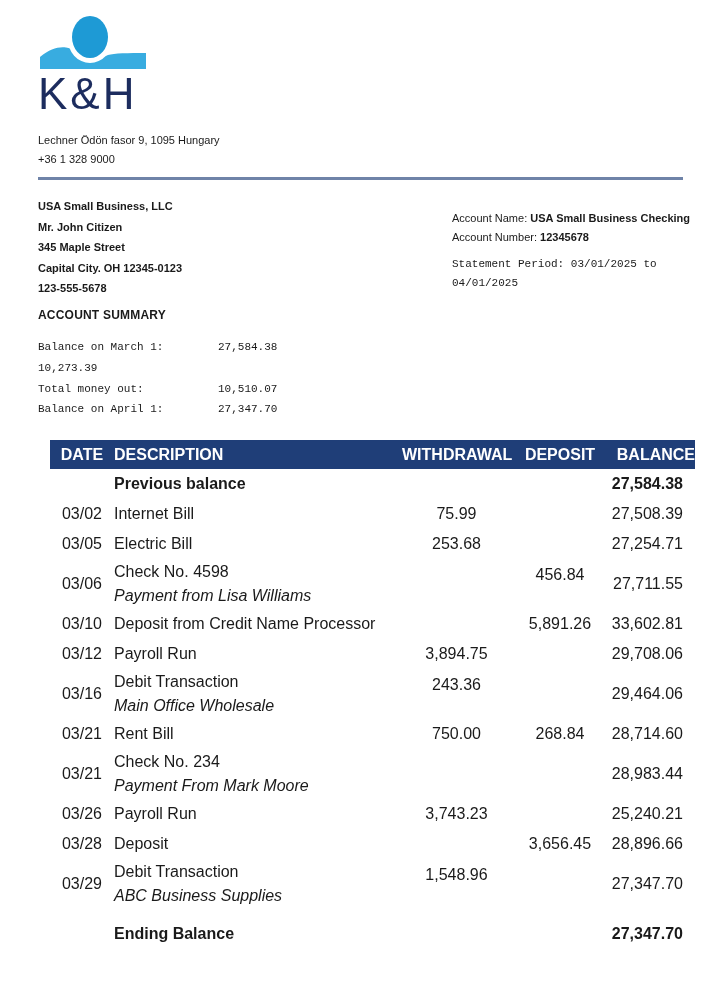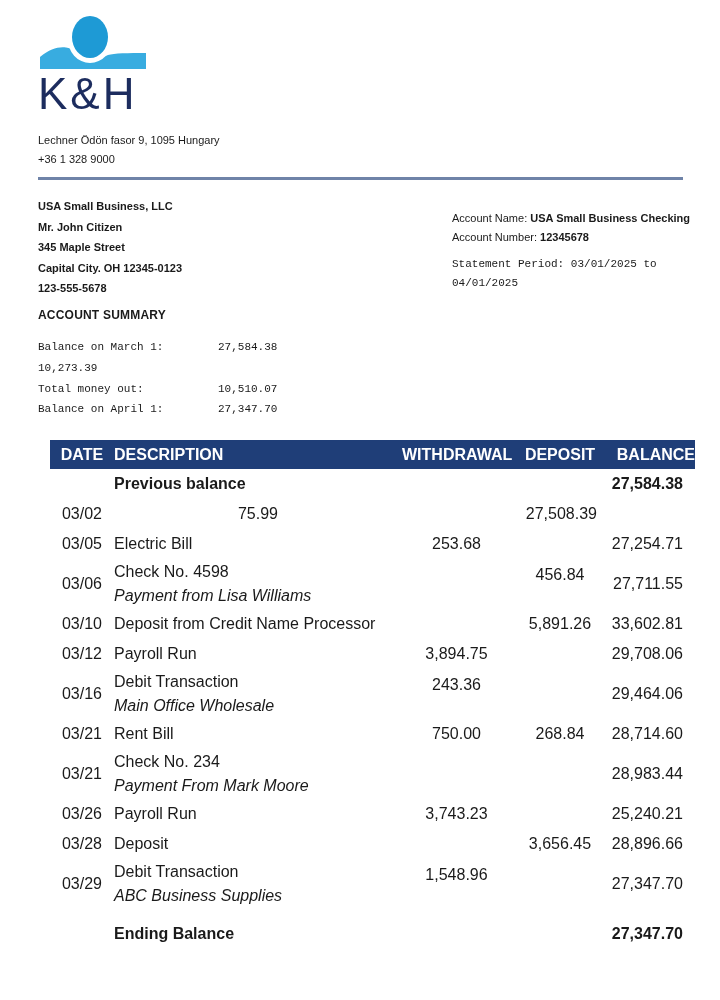--- a/index.html
+++ b/index.html
@@ -128,20 +128,24 @@
       <div class="cell c-date"></div>
       <div class="cell c-desc bold">Previous balance</div>
       <div class="cell c-with"></div>
       <div class="cell c-dep"></div>
       <div class="cell c-bal bold">27,584.38</div>
     </div>
 
     <div id="txn-rows">
         <div class="grid-row trow">
     <div class="cell c-date">03/02</div>
+    <div class="cell c-desc">
+      <div class="line1">Internet Bill</div>
+
+    </div>
     <div class="cell c-with">75.99</div>
     <div class="cell c-dep"></div>
     <div class="cell c-bal">27,508.39</div>
   </div>
         <div class="grid-row trow">
     <div class="cell c-date">03/05</div>
     <div class="cell c-desc">
       <div class="line1">Electric Bill</div>
 
     </div>

